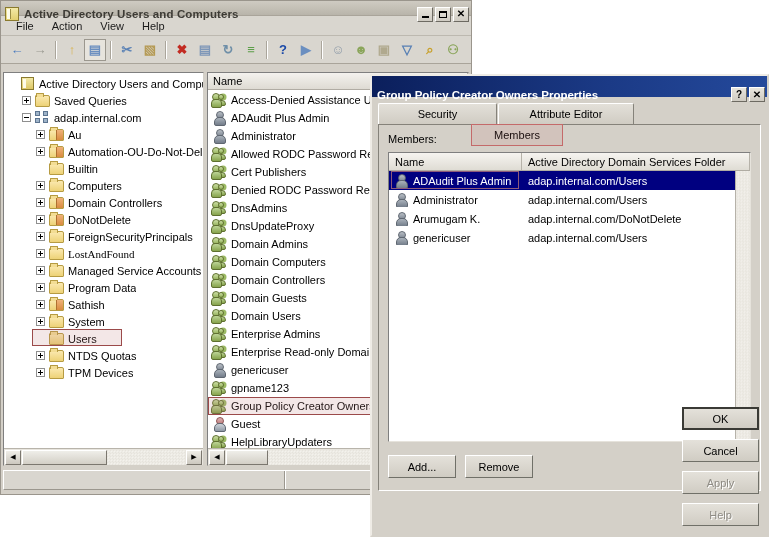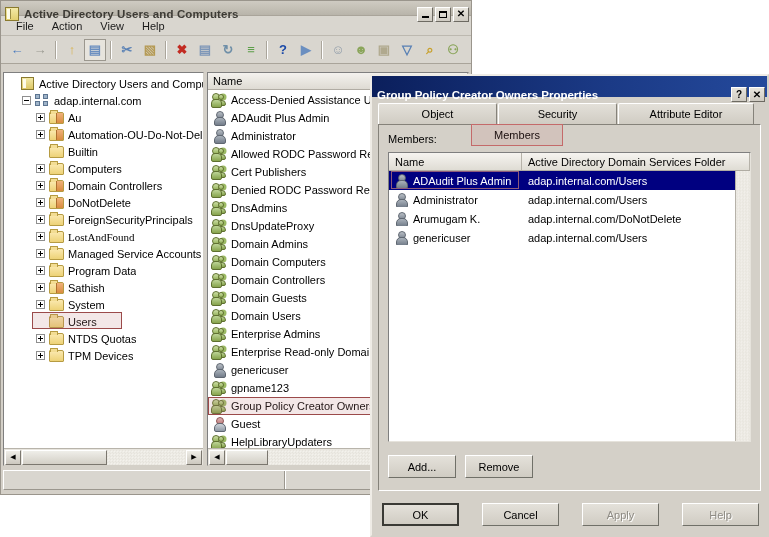--- a/index.html
+++ b/index.html
@@ -310,21 +310,21 @@
   .btn {
     min-width:68px; height:23px; padding:0 10px;
     background: linear-gradient(180deg,#e4e1da,#d0ccc3);
     border:1px solid #707068; border-top-color:#fff; border-left-color:#fff;
     font-size:11px; display:flex; align-items:center; justify-content:center;
     color:#000; font-family:"Liberation Sans", sans-serif;
   }
   .btn.disabled { color:#8e8b84; text-shadow: 1px 1px 0 #fff; }
   .btn.default { border:2px solid #3a3a35; }
   #dlg-buttons {
-    position:absolute; right:8px; bottom:9px; display:flex; gap:23px;
+    position:absolute; right:8px; bottom:9px; display:flex; gap:9px;flex-direction:column;
   }
   #dlg-buttons .btn { min-width:77px; }
 
   .ann-box { position:absolute; border:1px solid #8d5a7a; pointer-events:none; }
 </style>
 </head>
 <body>
 
 <div id="mmc-window">
 
@@ -417,20 +417,25 @@
 
     <div class="pane" id="tree-pane">
       <div class="pane-scrollarea">
         <div class="tree" id="tree-container">
             <div class="tnode" style="padding-left: 4px;">
               <span class="expander none"></span>
               <span class="root-icon"></span>
               <span class="tlabel">Active Directory Users and Comput</span>
             </div>
             <div class="tnode" style="padding-left: 18px;">
+              <span class="expander plus"></span>
+              <span class="folder"></span>
+              <span class="tlabel">Saved Queries</span>
+            </div>
+            <div class="tnode" style="padding-left: 18px;">
               <span class="expander minus"></span>
               <span class="domain-icon">
                 <i></i>
                 <i></i>
                 <i></i>
                 <i></i>
               </span>
               <span class="tlabel">adap.internal.com</span>
             </div>
             <div class="tnode" style="padding-left: 32px;">
@@ -672,23 +677,20 @@
 
 <div id="dlg">
   <div id="dlg-titlebar">
     <div id="dlg-title-text">Group Policy Creator Owners Properties</div>
     <div class="dlgbtn">?</div>
     <div class="dlgbtn">✕</div>
   </div>
 
   <div id="tabs">
     <div class="tabrow row1" id="tabrow1">
-        <div class="tab" style="width: 119px;">
-          <span>Object</span>
-        </div>
         <div class="tab" style="width: 119px;">
           <span>Security</span>
         </div>
         <div class="tab" style="width: 136px;">
           <span>Attribute Editor</span>
         </div>
       </div>
     <div class="tabrow row2" id="tabrow2">
         <div class="tab" style="width: 92px;">
           <span>General</span>

